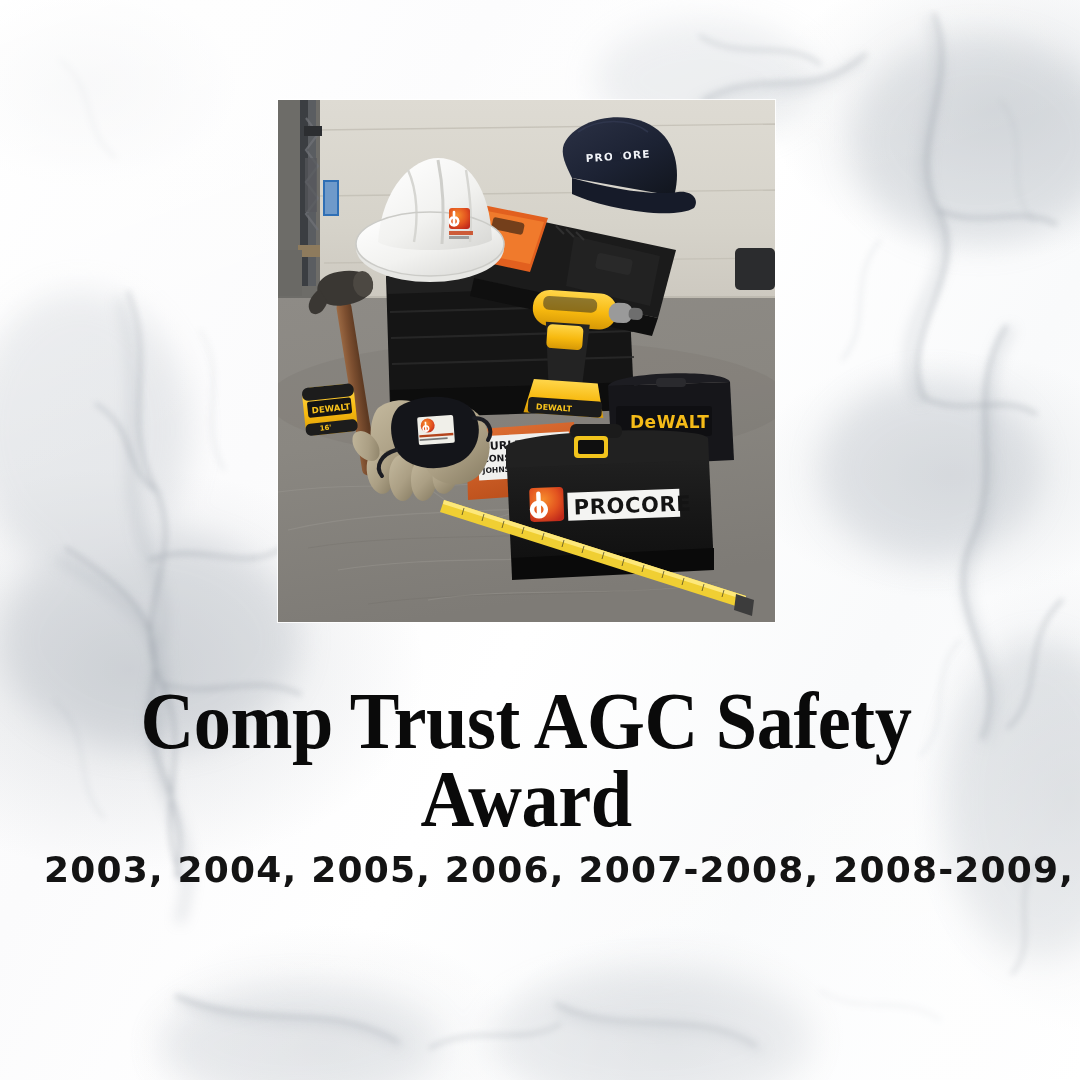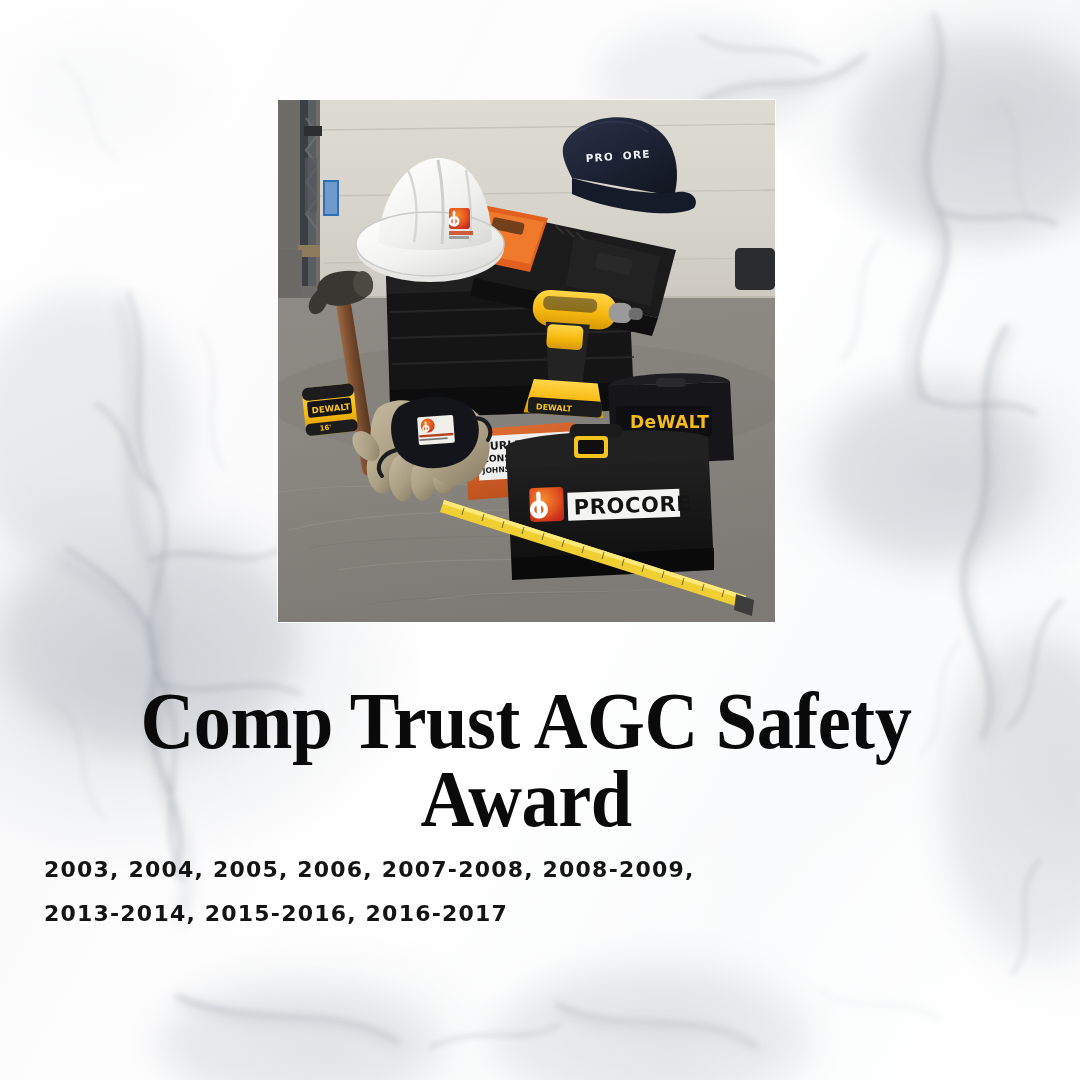--- a/index.html
+++ b/index.html
@@ -78,25 +78,26 @@
   
   #years-block {
     position: absolute;
     left: 44px; top: 848px;
     width: 1000px;
     text-align: left;
   }
   #years-block .year-line {
     font-family: "DejaVu Sans", "Liberation Sans", sans-serif;
     font-weight: bold;
-    font-size: 22px;
+    font-size: 36px;
     line-height: 44px;
     letter-spacing: 1.2px;
     color: #141414;
     white-space: nowrap;
+    text-align: right;
   }
 </style>
 </head>
 <body>
 
 <div id="poster">
 
   <div class="marble-base"></div>
 
   <div class="vein-layer">
@@ -405,16 +406,15 @@
     </svg>
   </div>
 
   <div id="title-block">
     <div class="title-line">Comp Trust AGC Safety</div>
     <div class="title-line">Award</div>
   </div>
 
   <div id="years-block">
     <div class="year-line">2003, 2004, 2005, 2006, 2007-2008, 2008-2009,</div>
-    <div class="year-line">2013-2014, 2015-2016, 2016-2017</div>
   </div>
 
 </div>
 
 </body></html>

